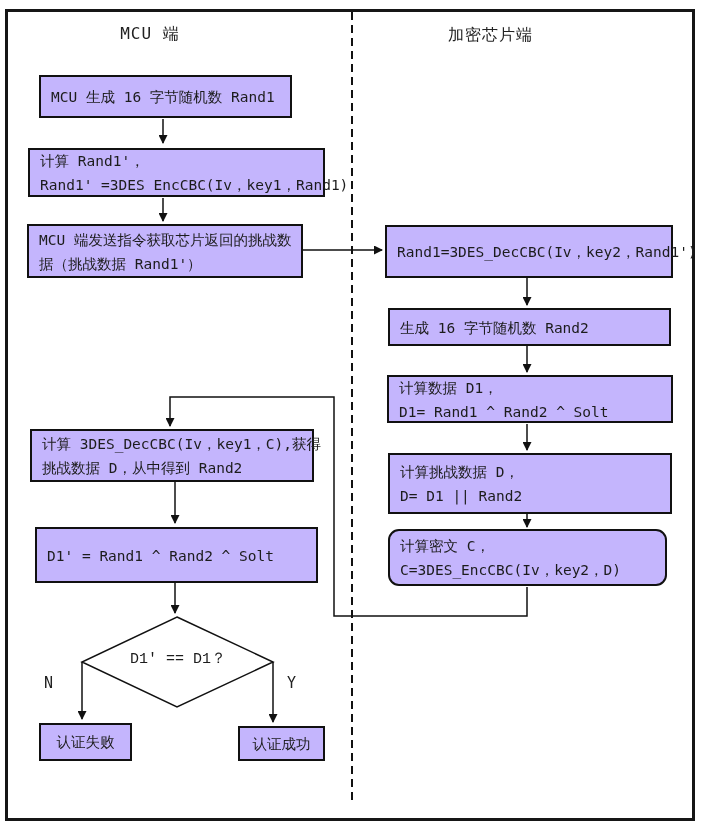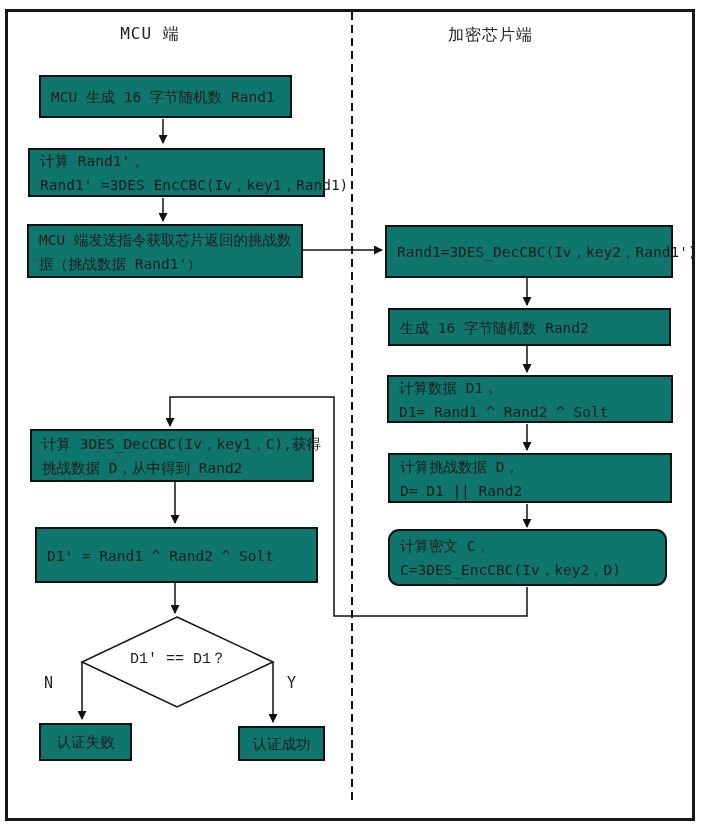--- a/index.html
+++ b/index.html
@@ -5,21 +5,21 @@
   html,body{margin:0;padding:0;background:#fff;}
   #canvas{
     position:relative;width:703px;height:833px;background:#fff;overflow:hidden;
     font-family:"DejaVu Sans Mono","Liberation Mono",monospace;
     color:#111;
   }
   #frame{position:absolute;left:5px;top:9px;width:684px;height:806px;border:3px solid #161616;}
   .title{position:absolute;font-size:16px;letter-spacing:1px;text-align:center;color:#222;}
   #edges{position:absolute;left:0;top:0;width:703px;height:833px;}
   .node{
-    position:absolute;background:#0f766e;border:2px solid #111;box-sizing:border-box;
+    position:absolute;background:#c4b5fd;border:2px solid #111;box-sizing:border-box;
     font-size:14.5px;line-height:24px;color:#1c1c1c;
     padding:1px 6px 0 10px;display:flex;flex-direction:column;justify-content:center;
   }
   .node .ln{white-space:nowrap;}
   .node.center{align-items:center;padding:0;justify-content:center;}
   .lbl{position:absolute;font-size:15px;color:#222;}
   #decision-text{position:absolute;left:102px;top:649px;width:152px;text-align:center;
     font-size:15px;color:#1c1c1c;font-family:Liberation Mono, monospace;}
 </style>
 </head>
@@ -102,21 +102,21 @@
 
   <div class="node" style="left:388px;top:308px;width:283px;height:38px;">
     <div class="ln">生成 16 字节随机数 Rand2</div>
   </div>
 
   <div class="node" style="left:387px;top:375px;width:286px;height:48px;">
     <div class="ln">计算数据 D1，</div>
     <div class="ln">D1= Rand1 ^ Rand2 ^ Solt</div>
   </div>
 
-  <div class="node" style="left:388px;top:453px;width:284px;height:50px;">
+  <div class="node" style="left:388px;top:453px;width:284px;height:61px;">
     <div class="ln">计算挑战数据 D，</div>
     <div class="ln">D= D1 || Rand2</div>
   </div>
 
   <div class="node" style="left:388px;top:529px;width:279px;height:57px;border-radius:11px;">
     <div class="ln">计算密文 C，</div>
     <div class="ln">C=3DES_EncCBC(Iv，key2，D)</div>
   </div>
 
 </div>

